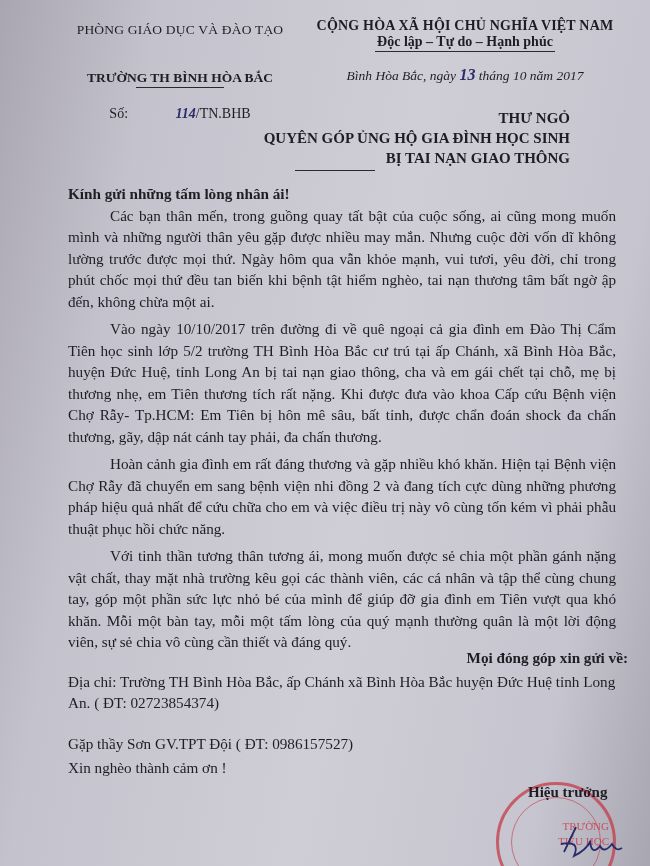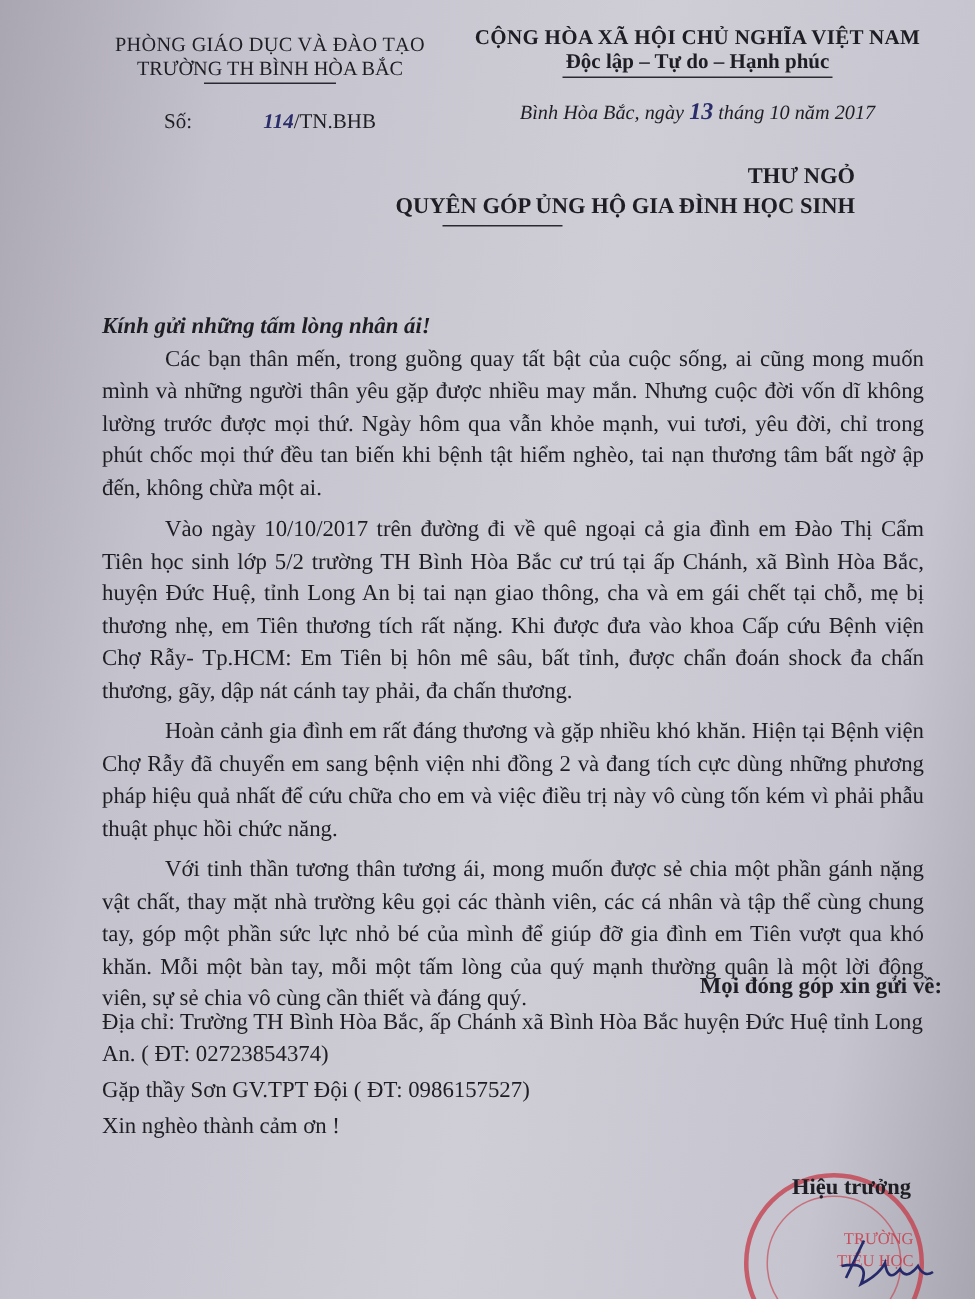--- a/index.html
+++ b/index.html
@@ -7,33 +7,33 @@
     width: 650px; height: 866px; overflow: hidden;
     background: linear-gradient(100deg, #a9a6b2 0%, #c4c2cc 20%, #cfcdd6 55%, #c6c4ce 85%, #a8a6b0 100%);
     font-family: "Liberation Serif", serif;
     color: #1e1d24;
     position: relative;
   }
   .page { position: absolute; left: 0; top: 0; width: 650px; height: 866px; }
   .hdr-left { position: absolute; left: 60px; top: 22px; width: 240px; text-align: center; }
   .hdr-right { position: absolute; left: 300px; top: 18px; width: 330px; text-align: center; }
   .org1 { font-size: 13.5px; letter-spacing: 0.2px; }
-  .org2 { font-size: 13.5px; font-weight: normal; }
+  .org2 { font-size: 13.5px; font-weight: bold; margin-top: 32px; }
   .underline-short { width: 88px; height: 1px; background: #2a2930; margin: 1px auto 0 auto; }
   .num { font-size: 14px; margin-top: 18px; }
   .num .hand { font-style: italic; color: #2a2d6a; font-weight: bold; margin-left: 44px; }
   .nation { font-size: 14px; font-weight: bold; letter-spacing: 0.2px; }
   .motto { font-size: 14px; font-weight: bold; }
   .underline-long { width: 180px; height: 1px; background: #2a2930; margin: 1px auto 0 auto; }
   .date { font-size: 13.5px; font-style: italic; margin-top: 14px; text-align: center; }
   .date .hand { color: #2a2d6a; font-weight: bold; font-size: 16px; }
   .title-block { position: absolute; left: 100px; width: 470px; top: 108px; text-align: right; font-weight: bold; font-size: 15px; line-height: 20px; }
   .title-block .underline-title { width: 80px; height: 1px; background: #2a2930; margin: 2px auto 0 auto; }
   .body { position: absolute; left: 68px; top: 183px; width: 548px; font-size: 15.2px; line-height: 21.5px; text-align: justify; }
-  .greet { font-weight: bold; font-style: italic; margin-bottom: 0; margin-top: 24px; }
+  .greet { font-weight: bold; margin-bottom: 0; }
   .para { text-indent: 42px; margin: 0 0 6px 0; }
   .contact { position: absolute; left: 68px; top: 646px; width: 560px; font-size: 15.2px; line-height: 24.5px; }
   .contact .bold { font-weight: bold; text-align: right; }
   .contact p { margin: 0; }
   .sign { position: absolute; left: 496px; top: 782px; width: 140px; height: 84px; }
   .stamp { position: absolute; left: 0; top: 0; width: 120px; height: 120px; border-radius: 50%; border: 3px solid rgba(196,58,72,0.75); box-sizing: border-box; }
   .stamp-inner { position: absolute; left: 12px; top: 12px; width: 90px; height: 90px; border-radius: 50%; border: 1.5px solid rgba(196,58,72,0.6); box-sizing: border-box; }
   .stamp-text { position: absolute; left: 10px; top: 34px; width: 100px; text-align: right; color: rgba(200,60,75,0.85); font-weight: normal; font-size: 11px; line-height: 15px; }
   .stamp-text .big { font-size: 11px; margin-top: 20px; }
   .principal { position: absolute; left: 10px; top: 2px; font-weight: bold; font-size: 15px; white-space: nowrap; margin-left: 22px; }
@@ -61,34 +61,35 @@
     <div class="date">
       <span>Bình Hòa Bắc, ngày</span>
       <span class="hand">13</span>
       <span>tháng 10 năm 2017</span>
     </div>
   </div>
 
   <div class="title-block">
     <div>THƯ NGỎ</div>
     <div>QUYÊN GÓP ỦNG HỘ GIA ĐÌNH HỌC SINH</div>
+    <div>BỊ TAI NẠN GIAO THÔNG</div>
     <div class="underline-title"></div>
   </div>
 
   <div class="body">
     <div class="greet">Kính gửi những tấm lòng nhân ái!</div>
     <p class="para">Các bạn thân mến, trong guồng quay tất bật của cuộc sống, ai cũng mong muốn mình và những người thân yêu gặp được nhiều may mắn. Nhưng cuộc đời vốn dĩ không lường trước được mọi thứ. Ngày hôm qua vẫn khỏe mạnh, vui tươi, yêu đời, chỉ trong phút chốc mọi thứ đều tan biến khi bệnh tật hiểm nghèo, tai nạn thương tâm bất ngờ ập đến, không chừa một ai.</p>
     <p class="para">Vào ngày 10/10/2017 trên đường đi về quê ngoại cả gia đình em Đào Thị Cẩm Tiên học sinh lớp 5/2 trường TH Bình Hòa Bắc cư trú tại ấp Chánh, xã Bình Hòa Bắc, huyện Đức Huệ, tỉnh Long An bị tai nạn giao thông, cha và em gái chết tại chỗ, mẹ bị thương nhẹ, em Tiên thương tích rất nặng. Khi được đưa vào khoa Cấp cứu Bệnh viện Chợ Rẫy- Tp.HCM: Em Tiên bị hôn mê sâu, bất tỉnh, được chẩn đoán shock đa chấn thương, gãy, dập nát cánh tay phải, đa chấn thương.</p>
     <p class="para">Hoàn cảnh gia đình em rất đáng thương và gặp nhiều khó khăn. Hiện tại Bệnh viện Chợ Rẫy đã chuyển em sang bệnh viện nhi đồng 2 và đang tích cực dùng những phương pháp hiệu quả nhất để cứu chữa cho em và việc điều trị này vô cùng tốn kém vì phải phẫu thuật phục hồi chức năng.</p>
     <p class="para">Với tinh thần tương thân tương ái, mong muốn được sẻ chia một phần gánh nặng vật chất, thay mặt nhà trường kêu gọi các thành viên, các cá nhân và tập thể cùng chung tay, góp một phần sức lực nhỏ bé của mình để giúp đỡ gia đình em Tiên vượt qua khó khăn. Mỗi một bàn tay, mỗi một tấm lòng của quý mạnh thường quân là một lời động viên, sự sẻ chia vô cùng cần thiết và đáng quý.</p>
   </div>
 
   <div class="contact">
     <p class="bold">Mọi đóng góp xin gửi về:</p>
-    <p style="line-height:21px;margin-bottom:2px;">Địa chỉ: Trường TH Bình Hòa Bắc, ấp Chánh xã Bình Hòa Bắc huyện Đức Huệ tỉnh Long An. ( ĐT: 02723854374)</p>
+    <p style="line-height:21px;margin-bottom:19px;">Địa chỉ: Trường TH Bình Hòa Bắc, ấp Chánh xã Bình Hòa Bắc huyện Đức Huệ tỉnh Long An. ( ĐT: 02723854374)</p>
     <p>Gặp thầy Sơn GV.TPT Đội ( ĐT: 0986157527)</p>
     <p>Xin nghèo thành cảm ơn !</p>
   </div>
 
   <div class="sign">
     <div class="stamp">
       <div class="stamp-inner"></div>
       <div class="stamp-text">
         <div>TRƯỜNG</div>
         <div>TIỂU HỌC</div>

